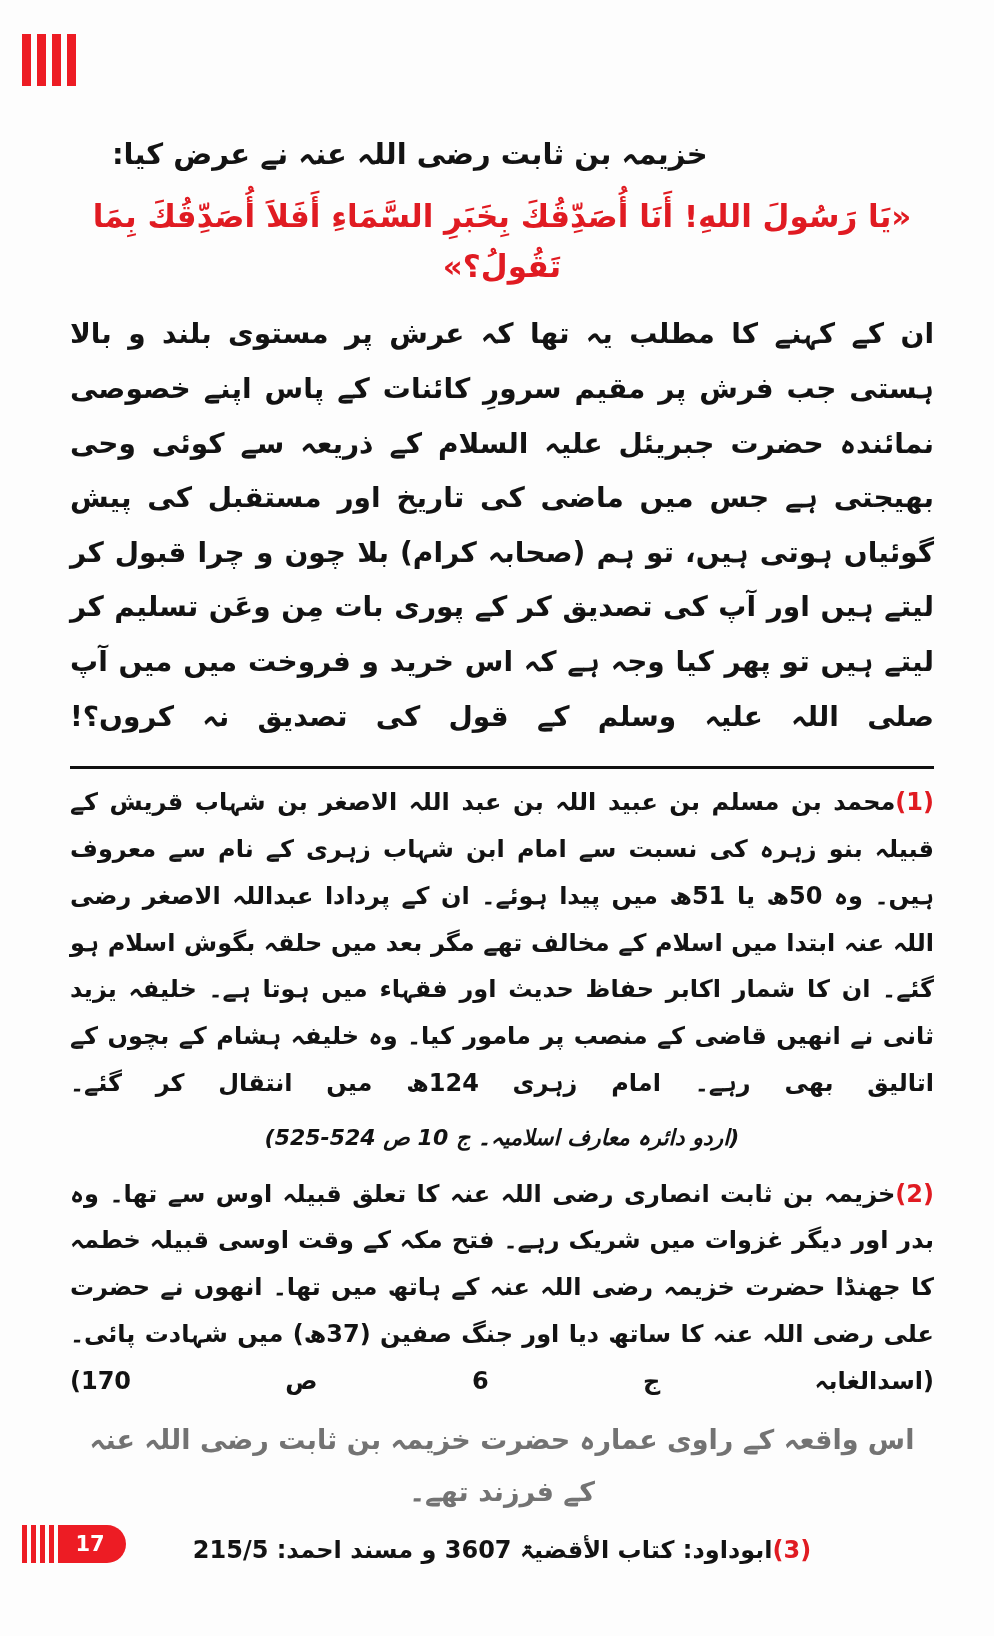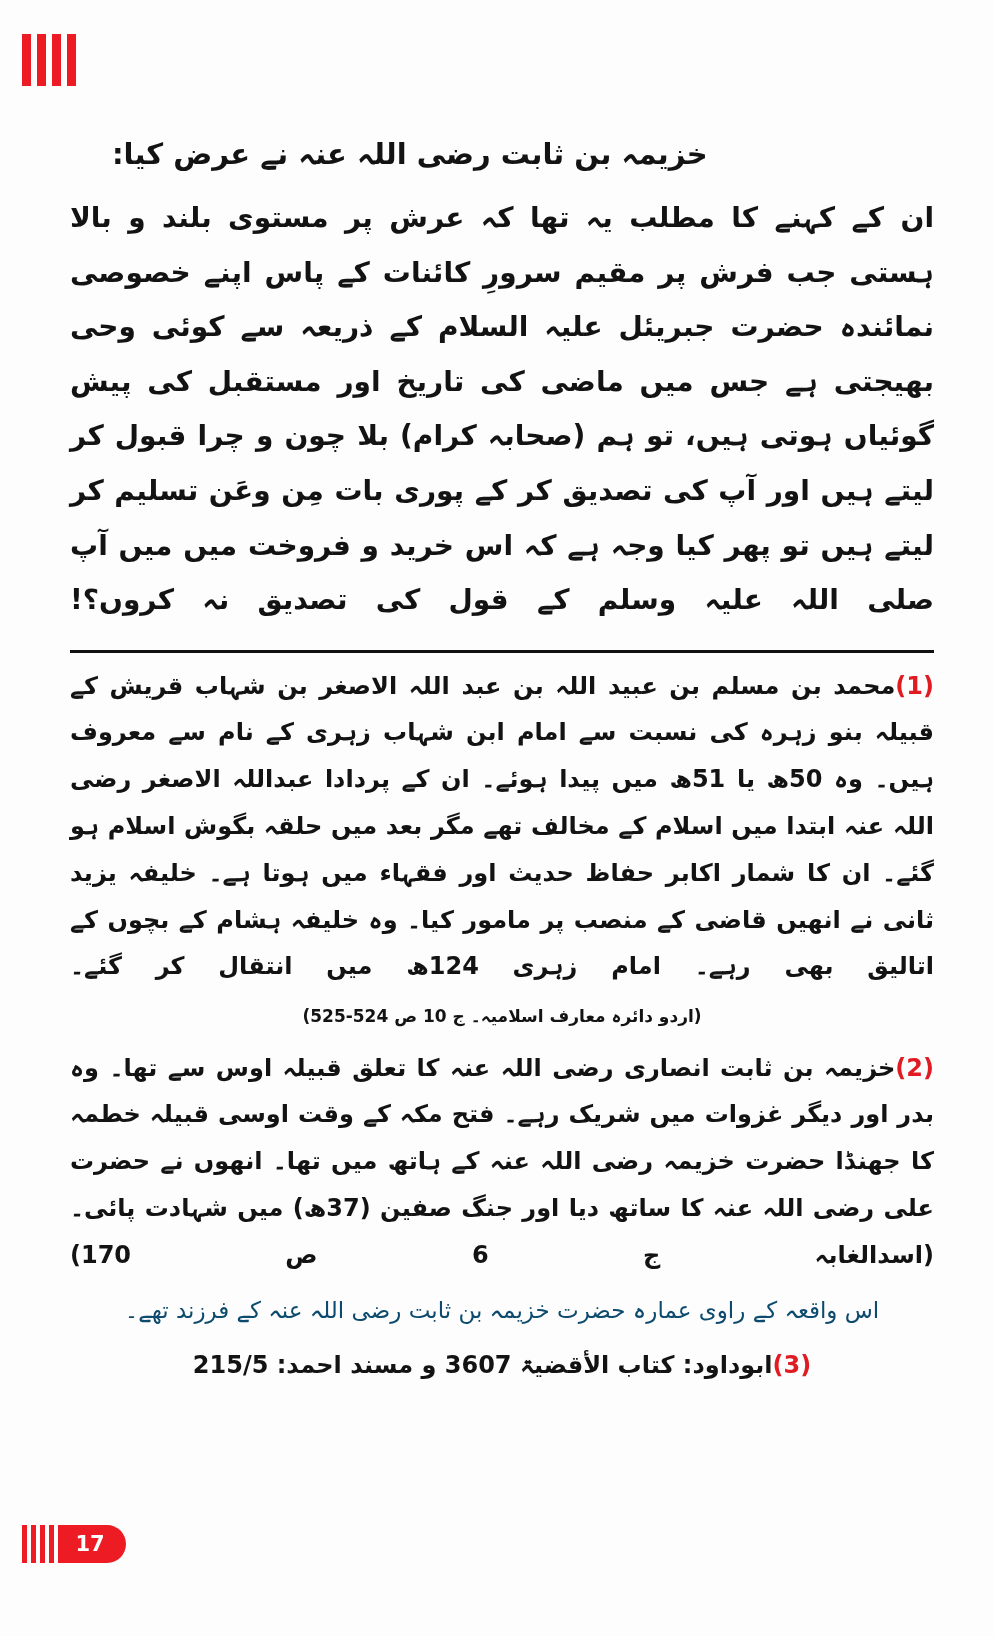--- a/index.html
+++ b/index.html
@@ -136,34 +136,35 @@
     margin: 0 0 10px 0;
     text-align: justify;
     text-align-last: justify;
     font-weight: 600;
   }
   .fn-num {
     color: #e01b22;
     font-weight: bold;
   }
   .fn-cite {
-    font-size: 17px;
+    font-size: 22px;
     line-height: 1.9;
     text-align: center;
     margin: 2px 0 12px 0;
     color: #131313;
     font-weight: 600;
+    font-style: italic;
   }
   .fn-sub {
-    font-size: 23px;
+    font-size: 27px;
     line-height: 1.9;
     text-align: center;
     margin: 2px 0 10px 0;
-    color: #0c4a6e;
-    font-weight: 400;
+    color: #737373;
+    font-weight: 700;
   }
   .fn-item.last {
     text-align: left;
     text-align-last: center;
   }
 
   
   .footer-badge {
     position: absolute;
     bottom: 74px;
@@ -213,20 +214,21 @@
       <div class="bar b2"></div>
       <div class="bar b3"></div>
       <div class="bar b4"></div>
     </div>
   </div>
 
   <div class="content">
 
     <p class="intro-line">خزیمہ بن ثابت رضی اللہ عنہ نے عرض کیا:</p>
 
+    <p class="arabic-quote">«يَا رَسُولَ اللهِ! أَنَا أُصَدِّقُكَ بِخَبَرِ السَّمَاءِ أَفَلاَ أُصَدِّقُكَ بِمَا تَقُولُ؟»</p>
 
 
     <p class="body-para">ان کے کہنے کا مطلب یہ تھا کہ عرش پر مستوی بلند و بالا ہستی جب فرش پر مقیم سرورِ کائنات کے پاس اپنے خصوصی نمائندہ حضرت جبریئل علیہ السلام کے ذریعہ سے کوئی وحی بھیجتی ہے جس میں ماضی کی تاریخ اور مستقبل کی پیش گوئیاں ہوتی ہیں، تو ہم (صحابہ کرام) بلا چون و چرا قبول کر لیتے ہیں اور آپ کی تصدیق کر کے پوری بات مِن وعَن تسلیم کر لیتے ہیں تو پھر کیا وجہ ہے کہ اس خرید و فروخت میں میں آپ صلی اللہ علیہ وسلم کے قول کی تصدیق نہ کروں؟!</p>
 
     <hr class="fn-divider">
 
     <div class="footnotes">
 
       <p class="fn-item"><span class="fn-num">(1)</span><span>محمد بن مسلم بن عبید اللہ بن عبد اللہ الاصغر بن شہاب قریش کے قبیلہ بنو زہرہ کی نسبت سے امام ابن شہاب زہری کے نام سے معروف ہیں۔ وہ 50ھ یا 51ھ میں پیدا ہوئے۔ ان کے پردادا عبداللہ الاصغر رضی اللہ عنہ ابتدا میں اسلام کے مخالف تھے مگر بعد میں حلقہ بگوش اسلام ہو گئے۔ ان کا شمار اکابر حفاظ حدیث اور فقہاء میں ہوتا ہے۔ خلیفہ یزید ثانی نے انھیں قاضی کے منصب پر مامور کیا۔ وہ خلیفہ ہشام کے بچوں کے اتالیق بھی رہے۔ امام زہری 124ھ میں انتقال کر گئے۔</span></p>
       <p class="fn-cite">(اردو دائرہ معارف اسلامیہ۔ ج 10 ص 524-525)</p>

